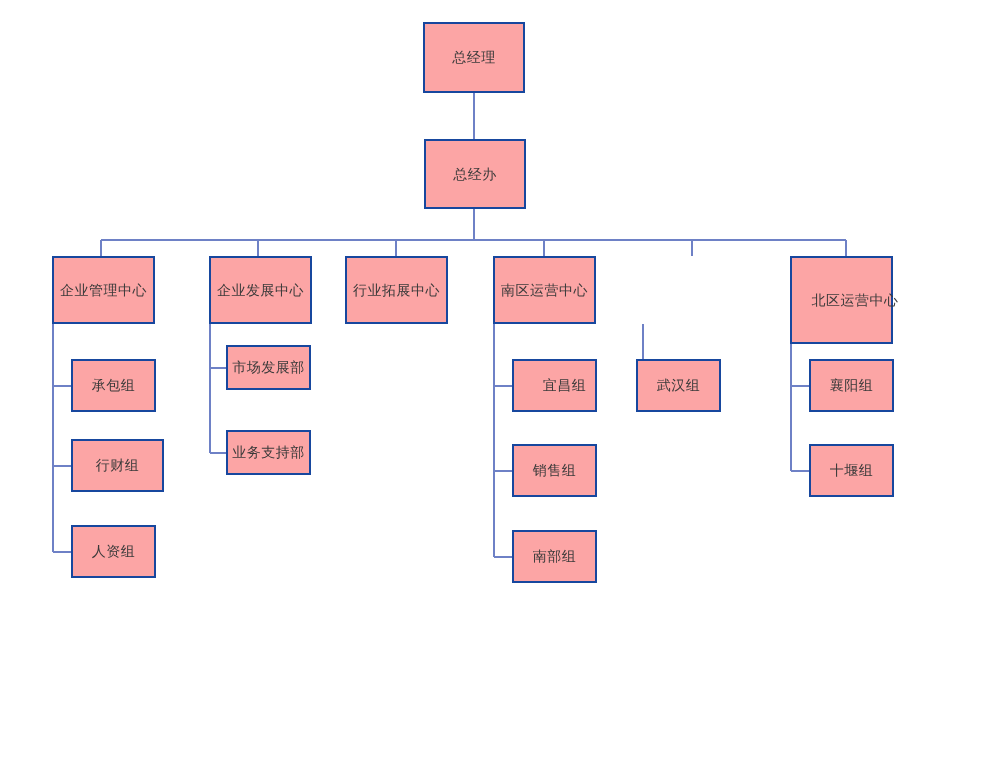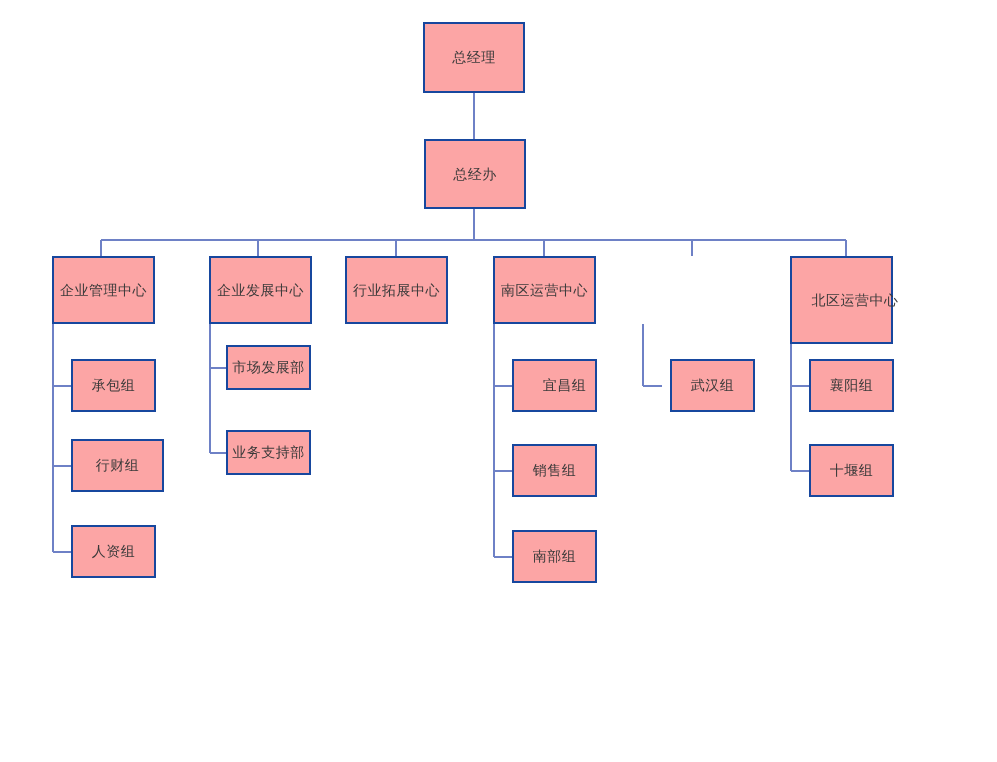--- a/index.html
+++ b/index.html
@@ -124,19 +124,19 @@
   <div class="node level-4" style="left:226px; top:345px; width:85px; height:45px;">市场发展部</div>
 
   <div class="node level-4" style="left:226px; top:430px; width:85px; height:45px;">业务支持部</div>
 
   <div class="node level-4" style="left:512px; top:359px; width:85px; height:53px;padding-left:20px;">宜昌组</div>
 
   <div class="node level-4" style="left:512px; top:444px; width:85px; height:53px;">销售组</div>
 
   <div class="node level-4" style="left:512px; top:530px; width:85px; height:53px;">南部组</div>
 
-  <div class="node level-4" style="left:670px; top:359px; width:85px; height:53px;">武汉组</div>
+  <div class="node level-4" style="left:636px; top:359px; width:85px; height:53px;">武汉组</div>
 
   <div class="node level-4" style="left:809px; top:359px; width:85px; height:53px;">襄阳组</div>
 
   <div class="node level-4" style="left:809px; top:444px; width:85px; height:53px;">十堰组</div>
 
 </div>
 
 </body></html>

